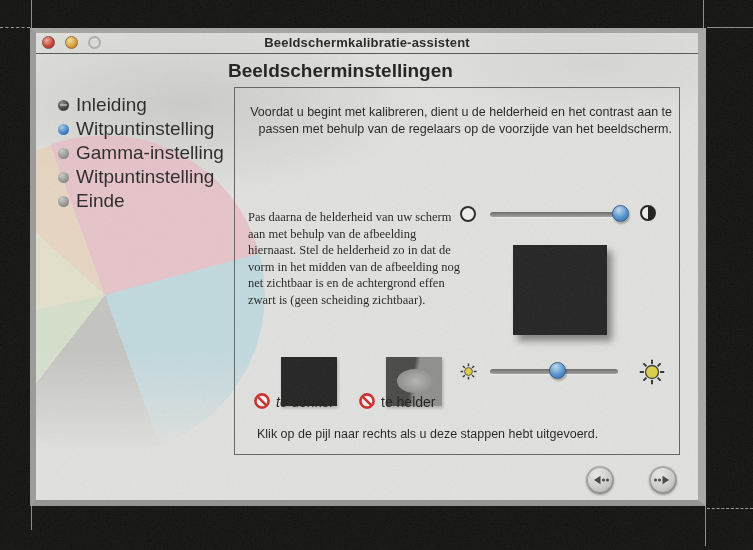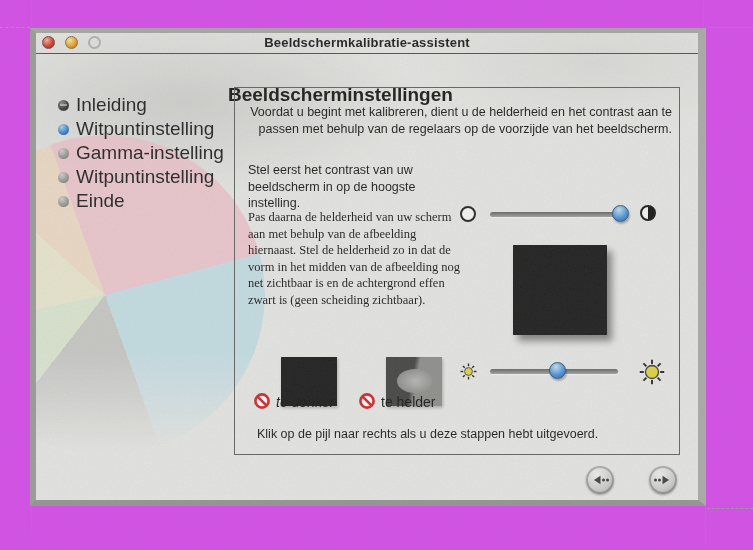--- a/index.html
+++ b/index.html
@@ -1,17 +1,17 @@
 <!DOCTYPE html>
 <html><head>
 <meta charset="utf-8">
 <style>
   html,body{margin:0;padding:0;background:#fcfcfa;}
   .stage{position:relative;width:753px;height:550px;overflow:hidden;
-         font-family:"Liberation Sans",sans-serif;background:#d946ef;}
+         font-family:"Liberation Sans",sans-serif;background:#000000;}
 
   
   .mark{position:absolute;background:#8a8a88;}
   .mark-v-tl{left:31px;top:0;width:1px;height:29px;}
   .mark-h-tl{left:0;top:27px;width:30px;height:0;border-top:1px dashed #9a9a98;background:none;}
   .mark-v-tr{left:703px;top:0;width:1px;height:29px;}
   .mark-h-tr{left:707px;top:27px;width:46px;height:1px;}
   .mark-v-br{left:705px;top:506px;width:1px;height:40px;}
   .mark-h-br{left:707px;top:508px;width:46px;height:0;border-top:1px dashed #9a9a98;background:none;}
   .mark-v-bl{left:31px;top:506px;width:1px;height:24px;}
@@ -28,21 +28,21 @@
 
   .titlebar{position:absolute;left:0;right:0;top:0;height:20px;
             border-bottom:1px solid #4c4c4a;}
   .title-text{position:absolute;left:0;right:0;top:2px;text-align:center;
               font-size:13px;font-weight:bold;color:#141414;letter-spacing:.2px;}
   .light{position:absolute;top:3px;width:13px;height:13px;border-radius:50%;}
   .light-red{left:6px;background:radial-gradient(circle at 35% 30%, #ffb2a0, #d33a2c 55%, #8c1a10);border:1px solid #7c3a30;box-sizing:border-box;}
   .light-yellow{left:29px;background:radial-gradient(circle at 35% 30%, #ffeb9e, #e89c24 60%, #a5650e);border:1px solid #8c6a2a;box-sizing:border-box;}
   .light-ghost{left:52px;background:transparent;border:2px solid #b2b2b0;box-sizing:border-box;}
 
-  .heading{position:absolute;left:192px;top:27px;font-size:19px;font-weight:bold;color:#101010;margin-top:24px;}
+  .heading{position:absolute;left:192px;top:27px;font-size:19px;font-weight:bold;color:#101010;}
 
   
   .pie{position:absolute;left:-91px;top:102px;width:320px;height:320px;border-radius:50%;
        opacity:.8;
        background:conic-gradient(from 0deg,
          #f3c3cd 0deg 75deg, #bfe0ea 75deg 160deg, #c2c2c0 160deg 218deg,
          #dcead0 218deg 258deg, #eeeccc 258deg 312deg, #f3dcc0 312deg 340deg,
          #f3c3cd 340deg 360deg);
        -webkit-mask-image:linear-gradient(to bottom,#000 68%,transparent 99%);
        mask-image:linear-gradient(to bottom,#000 68%,transparent 99%);}
@@ -154,21 +154,20 @@
       </div>
       <div class="step">
         <span class="bullet pending"></span>
         <span>Einde</span>
       </div>
     </div>
 
     <div class="panel">
 
       <p class="p-intro">Voordat u begint met kalibreren, dient u de helderheid en het contrast aan te passen met behulp van de regelaars op de voorzijde van het beeldscherm.</p>
-      <p class="p-contrast">Stel eerst het contrast van uw beeldscherm in op de hoogste instelling.</p>
       <p class="p-bright">Pas daarna de helderheid van uw scherm aan met behulp van de afbeelding hiernaast. Stel de helderheid zo in dat de vorm in het midden van de afbeelding nog net zichtbaar is en de achtergrond effen zwart is (geen scheiding zichtbaar).</p>
 
       <span class="circ-empty"></span>
       <div class="track track-contrast"></div>
       <div class="knob knob-contrast"></div>
       <span class="circ-half"></span>
 
       <div class="black-square"></div>
 
       <svg class="sun sun-small" viewBox="0 0 20 20">

